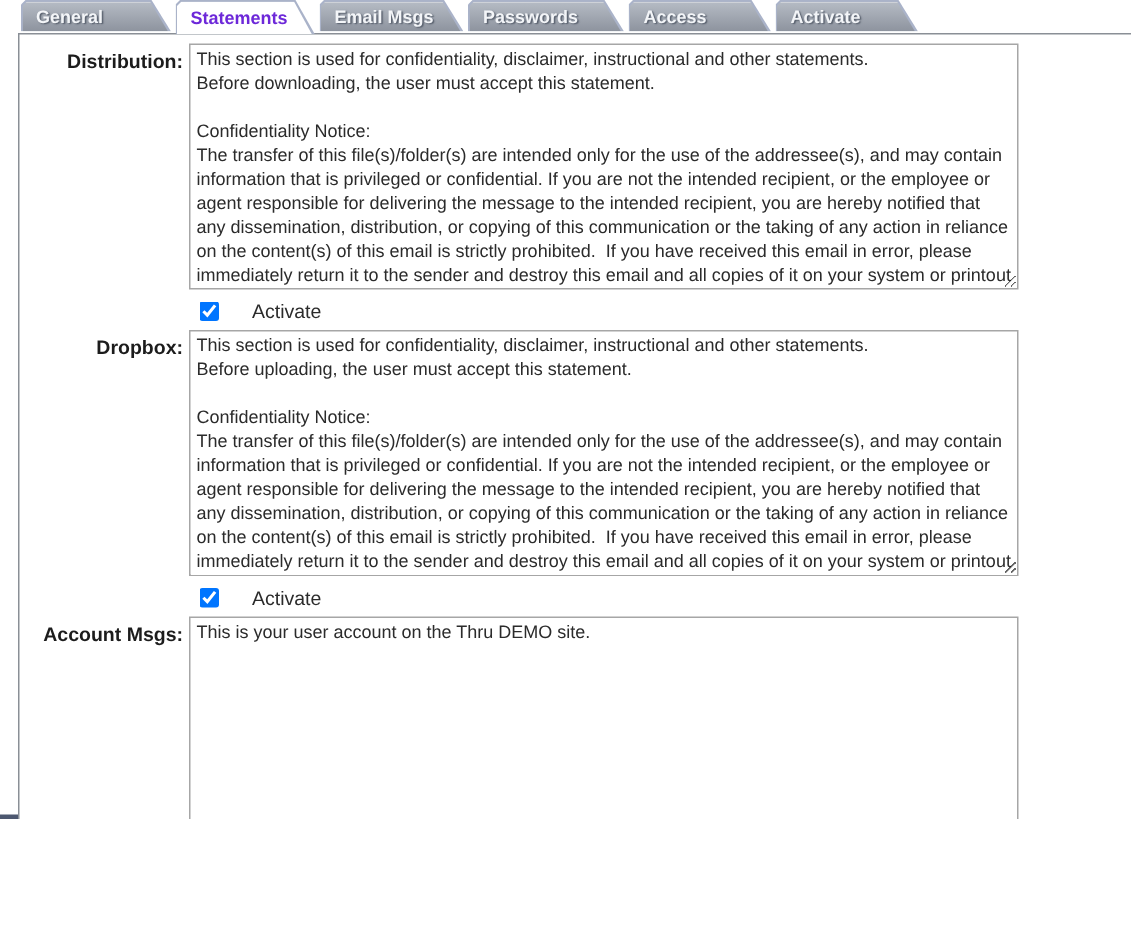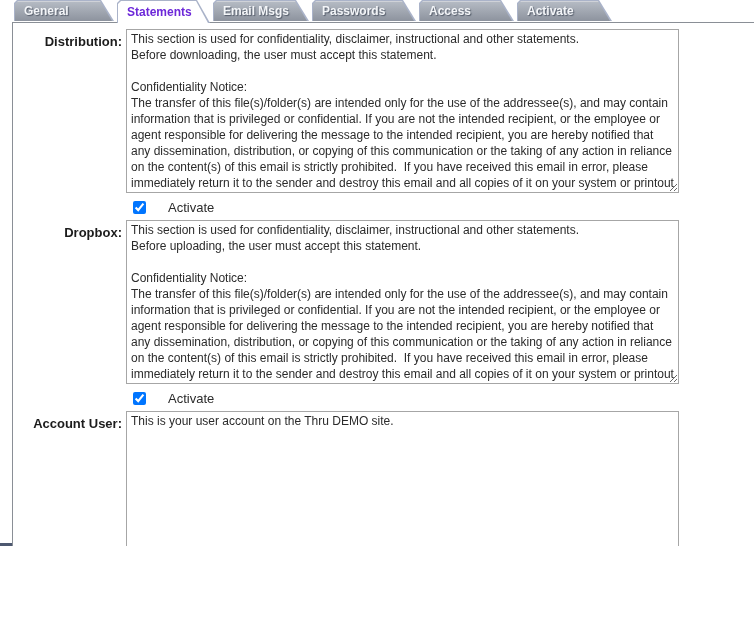--- a/index.html
+++ b/index.html
@@ -196,21 +196,21 @@
 The transfer of this file(s)/folder(s) are intended only for the use of the addressee(s), and may contain information that is privileged or confidential. If you are not the intended recipient, or the employee or agent responsible for delivering the message to the intended recipient, you are hereby notified that any dissemination, distribution, or copying of this communication or the taking of any action in reliance on the content(s) of this email is strictly prohibited.  If you have received this email in error, please immediately return it to the sender and destroy this email and all copies of it on your system or printout thereof.</textarea>
         <label class="activate-row">
           <input type="checkbox" class="activate-checkbox" checked="true" style="">
           <span class="activate-label">Activate</span>
         </label>
       </div>
     </div>
 
     <div class="section-row">
       <div class="label-col">
-        <span class="section-label">Account User:</span>
+        <span class="section-label">Account Msgs:</span>
       </div>
       <div class="field-col">
         <textarea class="statement-box" spellcheck="false" style="">This is your user account on the Thru DEMO site.</textarea>
         <label class="activate-row">
           <input type="checkbox" class="activate-checkbox" checked="true" style="">
           <span class="activate-label">Activate</span>
         </label>
       </div>
     </div>
 

